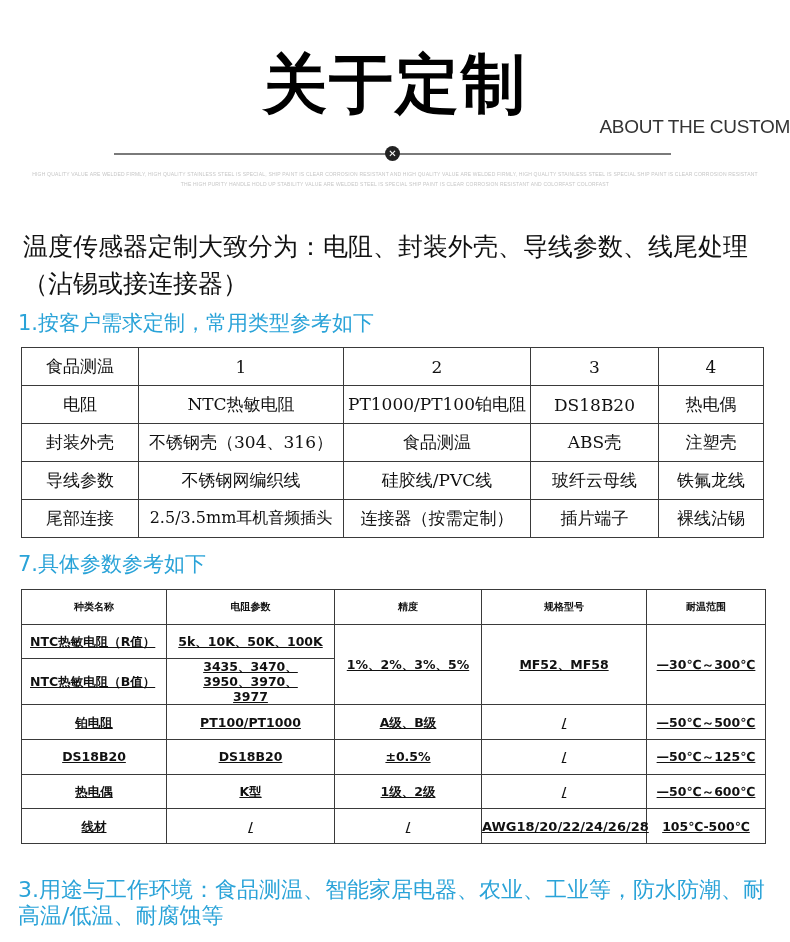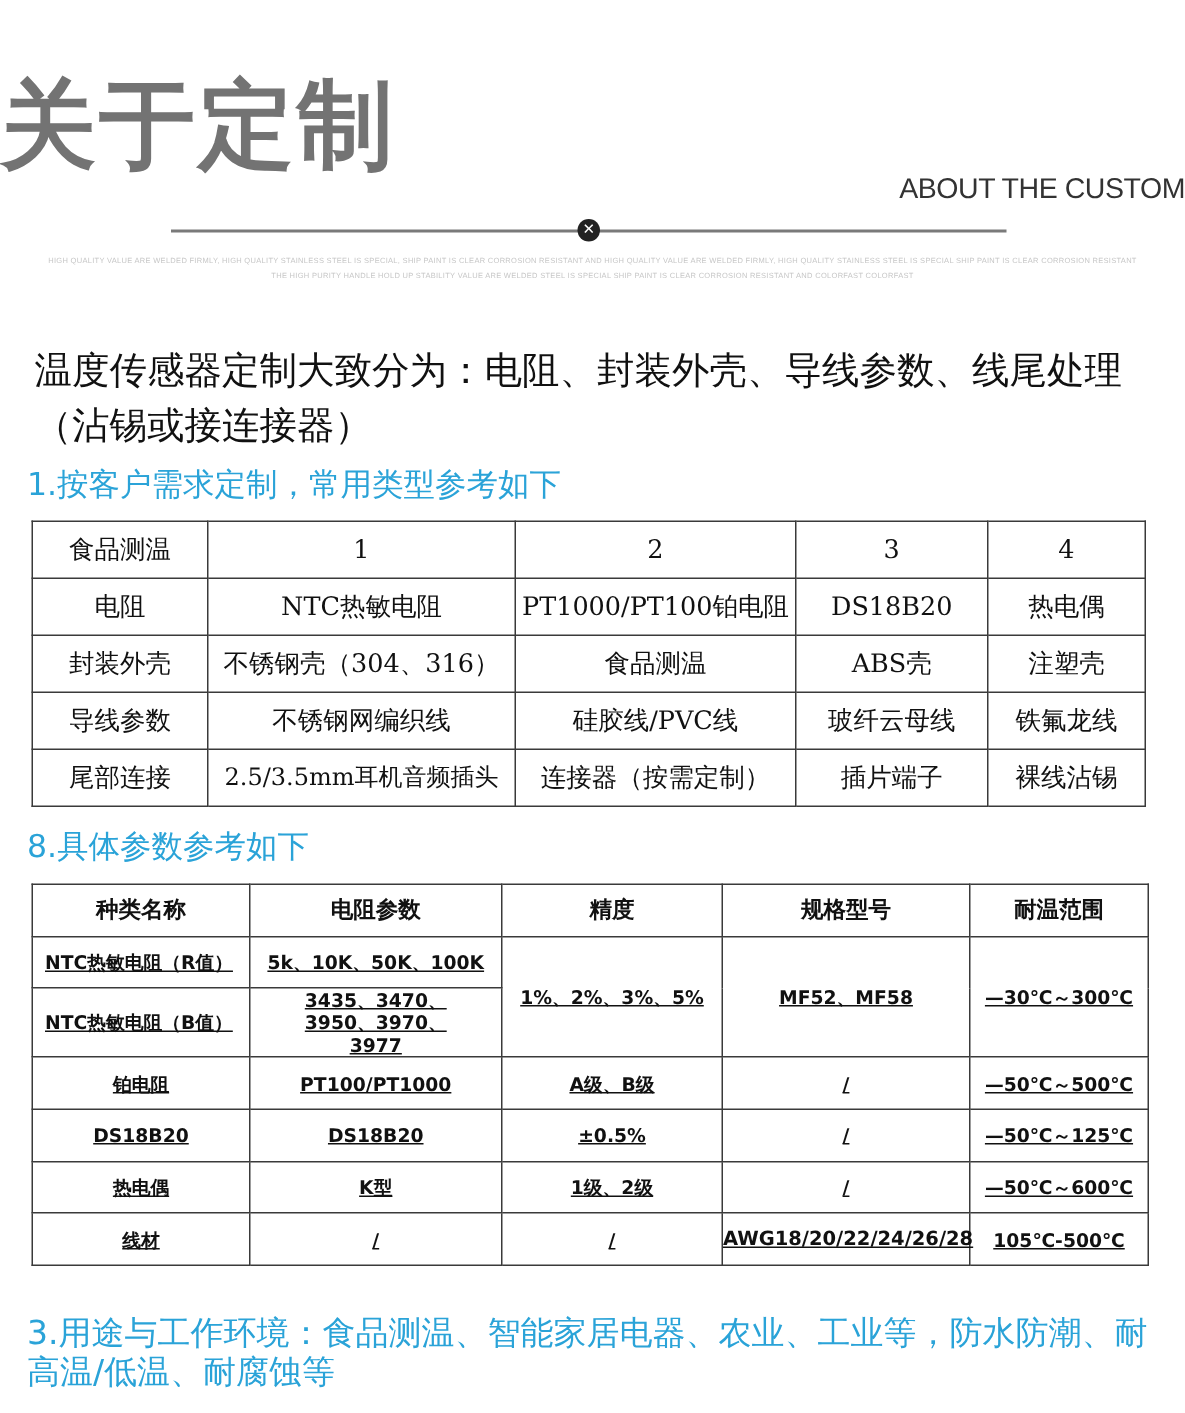--- a/index.html
+++ b/index.html
@@ -1,21 +1,21 @@
 <!DOCTYPE html>
 <html><head>
   <meta charset="utf-8">
   <style>
     * { box-sizing: border-box; margin: 0; padding: 0; }
     html, body { width: 790px; height: 942px; background: #ffffff; overflow: hidden; }
     body { position: relative; font-family: "DejaVu Sans", "Liberation Sans", sans-serif; color: #111; }
 
     .hero-title {
       position: absolute; left: 0; top: 44px; width: 790px;
-      text-align: left; font-size: 64px; font-weight: bold; color: #737373;
+      text-align: center; font-size: 64px; font-weight: bold; color: #000000;
       letter-spacing: 2px; line-height: 80px;
     }
     .hero-sub {
       position: absolute; left: 0; top: 116px; width: 790px;
       text-align: right; font-family: "Liberation Sans", sans-serif; font-size: 19px; color: #333;
       letter-spacing: -0.3px;
     }
     .divider {
       position: absolute; left: 114px; top: 153px; width: 557px; height: 2px; background: #7a7a7a;
     }
@@ -47,21 +47,21 @@
 
     table { border-collapse: collapse; position: absolute; table-layout: fixed; }
     td, th { border: 1.5px solid #3a3a3a; text-align: center; vertical-align: middle; font-weight: normal; }
 
     .t1 { left: 21px; top: 347px; width: 742px; font-family: "DejaVu Serif", "Liberation Serif", serif; }
     .t1 td { height: 38px; font-size: 17px; color: #111; white-space: nowrap; }
     .t1 td.rowhead { font-family: "DejaVu Sans", sans-serif; }
 
     .t2 { left: 21px; top: 589px; width: 744px; font-family: "DejaVu Serif", "Liberation Serif", serif; }
     .t2 td, .t2 th { font-size: 12.5px; color: #111; height: 34.7px; line-height: 15px; }
-    .t2 th { font-weight: bold; font-family: Liberation Sans, sans-serif; font-size: 15px; }
+    .t2 th { font-weight: bold; font-family: Liberation Serif, serif; font-size: 10px; }
     .t2 td.left { text-align: left; padding-left: 8px; white-space: nowrap; }
     .t2 td.bold { font-weight: bold; font-family: "DejaVu Sans", sans-serif; text-decoration: underline; }
   </style>
 </head>
 <body>
 
 <div class="hero-title">关于定制</div>
 <div class="hero-sub">ABOUT THE CUSTOM</div>
 <div class="divider"></div>
 <div class="divider-badge">✕</div>
@@ -112,21 +112,21 @@
   <tr>
     <td class="rowhead">尾部连接</td>
     <td style="font-size:16px">2.5/3.5mm耳机音频插头</td>
     <td>连接器（按需定制）</td>
     <td>插片端子</td>
     <td>裸线沾锡</td>
   </tr>
 </tbody>
   </table>
 
-<div class="section-heading h2">8.具体参数参考如下</div>
+<div class="section-heading h2">7.具体参数参考如下</div>
 
 <table class="t2">
   <colgroup>
     <col style="width:145px">
       <col style="width:168px">
       <col style="width:147px">
       <col style="width:165px">
       <col style="width:119px">
   </colgroup>
   <tbody>

